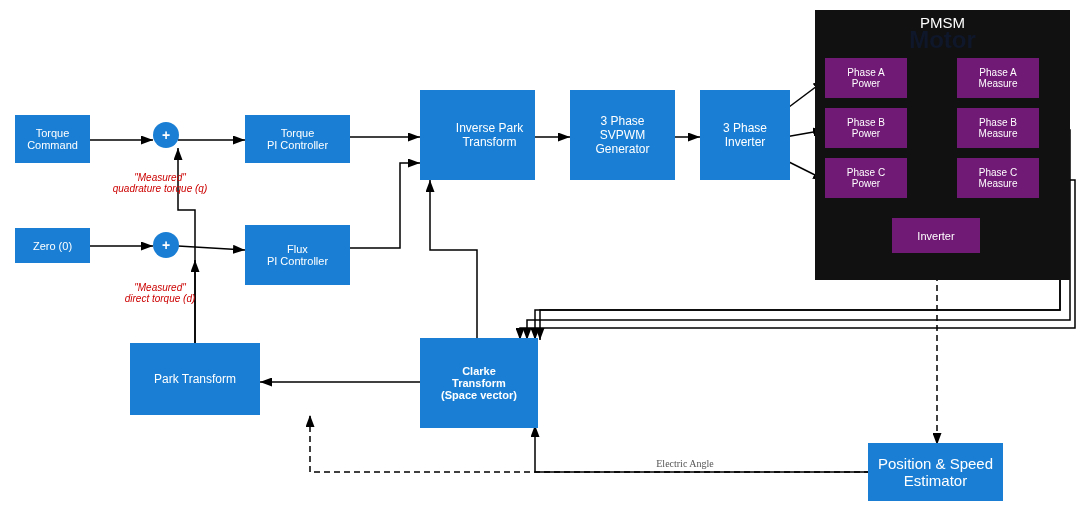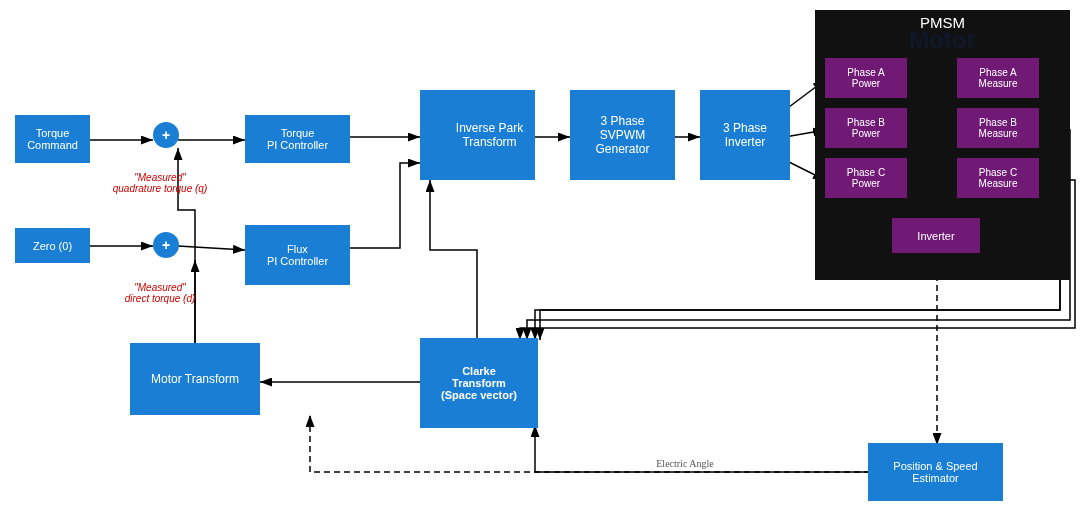--- a/index.html
+++ b/index.html
@@ -225,28 +225,28 @@
 
   <div class="block-small" style="left:957px; top:158px; width:82px; height:40px; font-size:10px;">
     <span>Phase C<br>Measure</span>
   </div>
 
   <div class="block-small" style="left:892px; top:218px; width:88px; height:35px; font-size:11px;">
     <span>Inverter</span>
   </div>
 
   <div class="block" style="left:130px; top:343px; width:130px; height:72px; font-size:12px;">
-    <span>Motor Transform</span>
+    <span>Park Transform</span>
   </div>
 
   <div class="block" style="left:420px; top:338px; width:118px; height:90px; font-size:11px;font-weight:bold;">
     <span style="display:block;">Clarke<br>Transform<br>(Space vector)</span>
   </div>
 
-  <div class="block" style="left:868px; top:443px; width:135px; height:58px; font-size:11px;">
+  <div class="block" style="left:868px; top:443px; width:135px; height:58px; font-size:15px;">
     <span>Position &amp; Speed<br>Estimator</span>
   </div>
 
   <div class="label-text" style="left:100px; top:172px; width:120px;">
     <span>"Measured"<br>quadrature torque (q)</span>
   </div>
 
   <div class="label-text" style="left:100px; top:282px; width:120px;">
     <span>"Measured"<br>direct torque (d)</span>
   </div>

